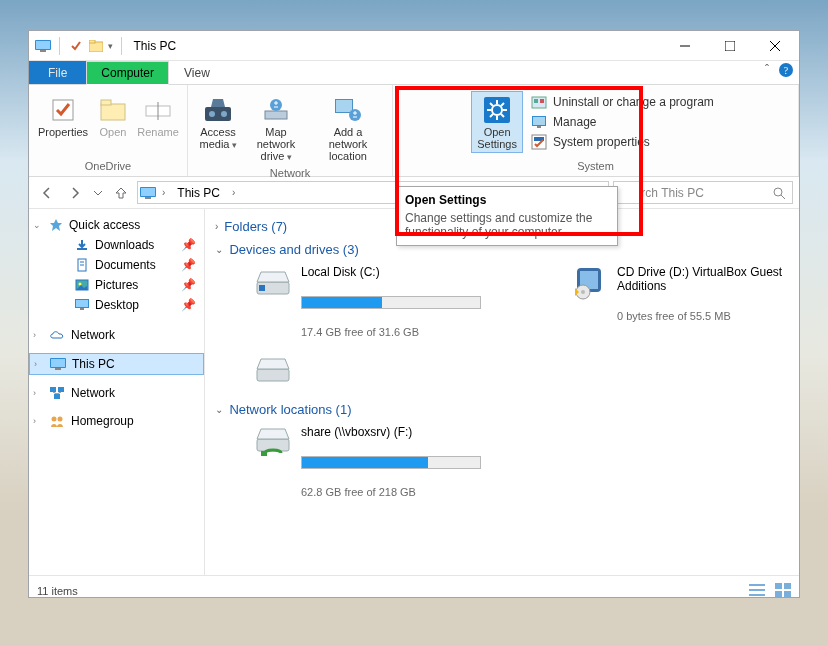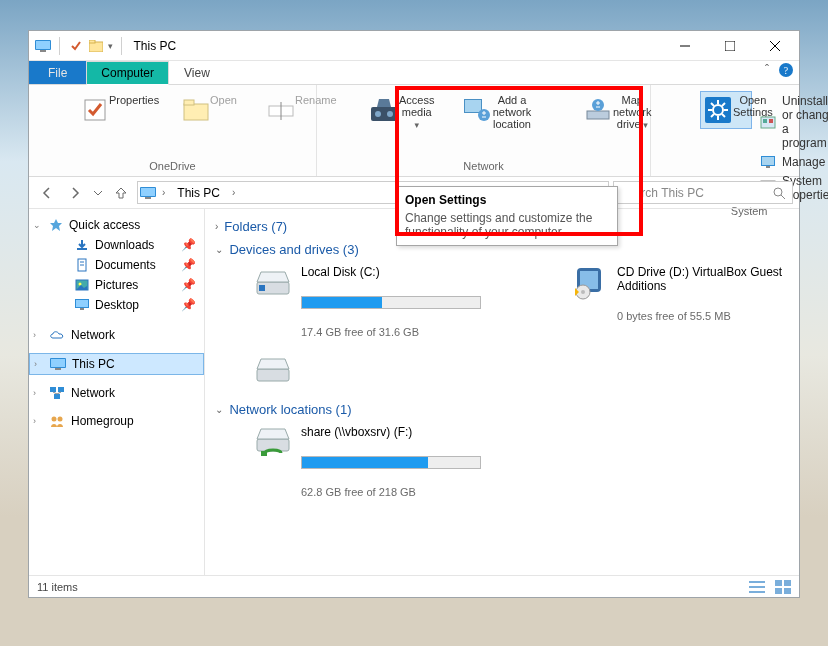--- a/index.html
+++ b/index.html
@@ -56,21 +56,21 @@
     border: 1px solid transparent;
     border-bottom: none;
     position: relative;
   }
   .tab-file {
     background: #1979ca;
     color: #e5e5e5;
     padding: 4px 18px;
   }
   .tab-active {
-    background: #14b8a6;
+    background: #22c55e;
     border: 1px solid #dadada;
     border-bottom: 1px solid #fff;
     margin-bottom: -1px;
     color: #000;
   }
   .tabstrip-right {
     position: absolute; right: 6px; top: 2px; display: flex; align-items: center; gap: 10px;
   }
   
   .ribbon {
@@ -82,24 +82,23 @@
   .ribbon-group {
     display: flex;
     flex-direction: column;
     align-items: center;
     padding: 2px 6px;
     border-right: 1px solid #e4e4e4;
   }
   .ribbon-group-body { flex: 1; display: flex; align-items: flex-start; gap: 2px; padding-top: 4px; }
   .ribbon-group-label { font-size: 11px; color: #666; padding: 2px 0 2px; }
   .ribbon-btn-lg {
-    display: flex; flex-direction: row; justify-content: flex-start;
+    display: flex; flex-direction: column; align-items: center; justify-content: flex-start;
     width: 56px; padding: 2px 2px; text-align: center; font-size: 11px; color: #333;
     border: 1px solid transparent;
-    margin-left: 43px;
   }
   .ribbon-btn-lg .ic { width: 32px; height: 32px; display: flex; align-items: center; justify-content: center; }
   .ribbon-btn-lg.disabled { color: #a0a0a0; }
   .ribbon-btn-lg.narrow { width: 64px; }
   .ribbon-btn-lg.highlight {
     background: #cde6f7;
     border-color: #7eb4ea;
   }
   .ribbon-sm-stack { display: flex; flex-direction: column; gap: 2px; padding-top: 2px; }
   .ribbon-btn-sm {
@@ -155,21 +154,21 @@
     display: flex; gap: 10px; align-items: flex-start; width: 240px;
   }
   .device .dicon { width: 36px; height: 36px; display: flex; align-items: center; justify-content: center; }
   .device .dinfo { display: flex; flex-direction: column; gap: 17px; }
   .device .dname { font-size: 12px; color: #000; }
   .device .bar { width: 180px; height: 13px; border: 1px solid #b8b8b8; background: #eee; position: relative; }
   .device .bar .fill { position: absolute; left: 0; top: 0; bottom: 0; background: #1e9bf0; }
   .device .dstat { font-size: 11px; color: #6a6a6a; }
   
   .statusbar {
-    height: 22px; border-top: 1px solid #e5e5e5; display: flex; align-items: center;
+    height: 22px; border-top: 1px solid #e5e5e5; display: flex; align-items: flex-end;
     padding: 0 8px; font-size: 11px; color: #444; gap: 10px;
   }
   .statusbar .sp { flex: 1; }
   
   .tooltip-box {
     position: absolute;
     left: 396px; top: 186px;
     width: 222px;
     background: #fff;
     border: 1px solid #a6a6a6;
@@ -294,40 +293,40 @@
           <span class="ic">
             <svg width="30" height="26" viewBox="0 0 30 26">
                 <rect x="2" y="10" width="26" height="14" fill="#3b5168" rx="2"></rect>
                 <circle cx="9" cy="17" r="3" fill="#7fa7c9"></circle>
                 <circle cx="21" cy="17" r="3" fill="#7fa7c9"></circle>
                 <polygon points="10,2 20,2 22,10 8,10" fill="#5a7a99"></polygon>
               </svg>
           </span>
           <span class="drop-caret">Access media</span>
         </div>
+        <div class="ribbon-btn-lg narrow">
+          <span class="ic">
+            <svg width="30" height="26" viewBox="0 0 30 26">
+                <rect x="4" y="14" width="22" height="8" fill="#bcd" stroke="#789"></rect>
+                <circle cx="15" cy="8" r="6" fill="#5aa0d8"></circle>
+                <path d="M13 6 L17 6 M15 4 L15 8 M13 10 L17 10" stroke="#fff"></path>
+              </svg>
+          </span>
+          <span class="drop-caret">Map network drive</span>
+        </div>
         <div class="ribbon-btn-lg narrow" style="width:76px">
           <span class="ic">
             <svg width="30" height="26" viewBox="0 0 30 26">
                 <rect x="2" y="2" width="18" height="14" fill="#4a90c4"></rect>
                 <rect x="3" y="3" width="16" height="12" fill="#a8d4f0"></rect>
                 <circle cx="22" cy="18" r="6" fill="#5aa0d8"></circle>
                 <path d="M20 16 L24 16 M22 14 L22 18 M20 20 L24 20" stroke="#fff"></path>
               </svg>
           </span>
           <span>Add a network location</span>
-        </div>
-        <div class="ribbon-btn-lg narrow">
-          <span class="ic">
-            <svg width="30" height="26" viewBox="0 0 30 26">
-                <rect x="4" y="14" width="22" height="8" fill="#bcd" stroke="#789"></rect>
-                <circle cx="15" cy="8" r="6" fill="#5aa0d8"></circle>
-                <path d="M13 6 L17 6 M15 4 L15 8 M13 10 L17 10" stroke="#fff"></path>
-              </svg>
-          </span>
-          <span class="drop-caret">Map network drive</span>
         </div>
       </div>
       <div class="ribbon-group-label">Network</div>
     </div>
 
     <div class="ribbon-group" style="flex:1">
       <div class="ribbon-group-body">
         <div class="ribbon-btn-lg highlight" style="width:52px">
           <span class="ic">
             <svg width="30" height="30" viewBox="0 0 30 30">

